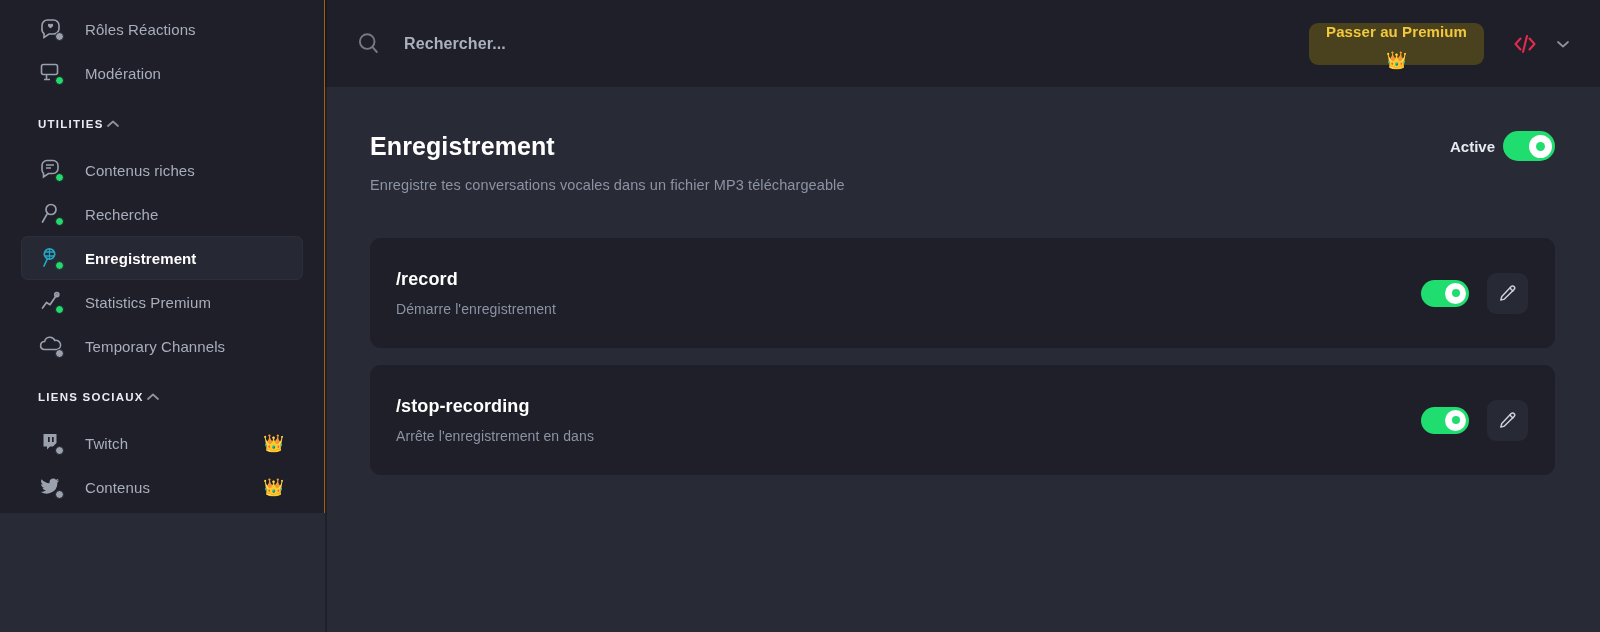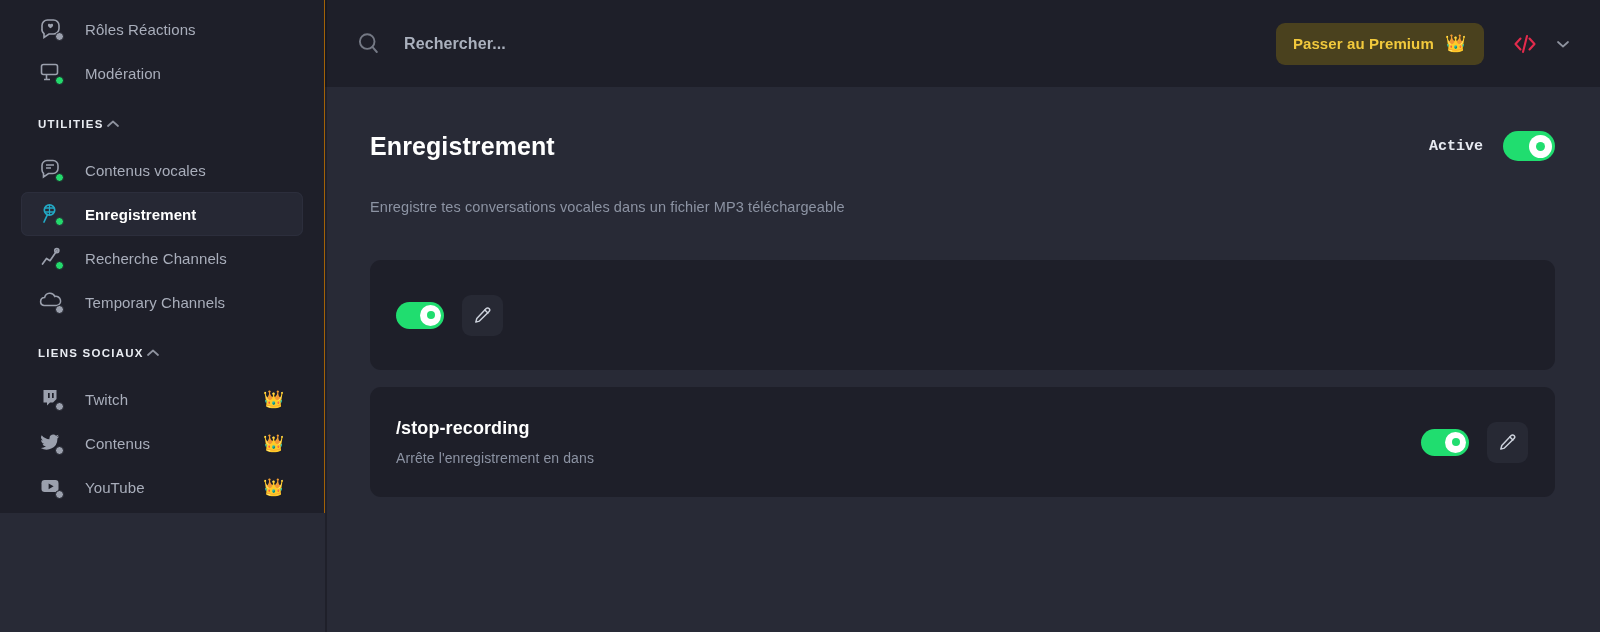--- a/index.html
+++ b/index.html
@@ -155,20 +155,21 @@
     background: #4a411e;
     border: 0;
     border-radius: 9px;
     height: 42px;
     padding: 0 17px;
     display: flex;
     align-items: center;
     gap: 12px;
     cursor: pointer;
     font-family: "Liberation Sans", sans-serif;
+    flex-direction: column;
   }
   .premium-btn .ptext {
     color: #f2c93c;
     font-size: 15px;
     font-weight: bold;
     letter-spacing: .1px;
     white-space: nowrap;
   }
   .premium-btn .pcrown { font-size: 17px; line-height: 1; }
 
@@ -199,21 +200,21 @@
     display: flex;
     align-items: center;
     justify-content: space-between;
   }
   .page-title {
     font-size: 25px;
     font-weight: bold;
     color: #ffffff;
     letter-spacing: .1px;
   }
-  .active-wrap { display:flex; align-items:center; gap: 20px; font-family: Liberation Mono, monospace; }
+  .active-wrap { display:flex; align-items:center; gap: 8px; }
   .active-label { font-size: 15px; font-weight: bold; color: #e7eaf1; }
 
   .toggle {
     width: 48px; height: 27px;
     border-radius: 14px;
     background: #20dd6f;
     position: relative;
     cursor: pointer;
     flex: 0 0 48px;
     box-shadow: 0 0 0 0 rgba(0,0,0,0);
@@ -230,21 +231,21 @@
     content: "";
     width: 8px; height: 8px;
     border-radius: 50%;
     background: #20dd6f;
   }
   .toggle.big { width: 52px; height: 30px; border-radius: 15px; flex:0 0 52px;}
   .toggle.big .knob { width: 23px; height: 23px; top: 3.5px; right: 3.5px; }
   .toggle.big .knob::after { width: 9px; height: 9px; }
 
   .page-desc {
-    margin-top: 38px;
+    margin-top: 16px;
     font-size: 14.5px;
     color: #8c93a3;
     letter-spacing: .1px;
   }
 
   .cards { margin-top: 45px; }
 
   .cmd-card {
     background: #1e1f29;
     border-radius: 11px;
@@ -324,23 +325,33 @@
     </div>
 
     <div class="nav-item">
       <span class="nav-icon">
         <svg viewBox="0 0 26 26" fill="none" stroke="#9ba0ad" stroke-width="1.6">
           <path d="M4 8.5a5 5 0 0 1 5-5h6a5 5 0 0 1 5 5v3a5 5 0 0 1-5 5h-4.5L5.5 20v-3.6A5 5 0 0 1 4 12.8z"></path>
           <path d="M8 8h8M8 11h5"></path>
         </svg>
         <i class="dot green"></i>
       </span>
-      <span class="nav-label">Contenus vocales</span>
-    </div>
-
+      <span class="nav-label">Contenus riches</span>
+    </div>
+
+    <div class="nav-item">
+      <span class="nav-icon">
+        <svg viewBox="0 0 26 26" fill="none" stroke="#9ba0ad" stroke-width="1.7">
+          <circle cx="13" cy="8.5" r="5"></circle>
+          <path d="M9.3 12.6L4.5 21" stroke-linecap="round"></path>
+        </svg>
+        <i class="dot green"></i>
+      </span>
+      <span class="nav-label">Recherche</span>
+    </div>
 
     <div class="nav-item selected">
       <span class="nav-icon">
         <svg viewBox="0 0 26 26" fill="none" stroke="#23a8c4" stroke-width="1.7">
           <circle cx="11.5" cy="9" r="5.2"></circle>
           <path d="M6.6 7h9.8M6.6 11h9.8M11.5 3.9v10.3" stroke-width="1.3"></path>
           <path d="M9.5 13.5L6 21" stroke-linecap="round"></path>
         </svg>
         <i class="dot green"></i>
       </span>
@@ -350,21 +361,21 @@
 
 
     <div class="nav-item">
       <span class="nav-icon">
         <svg viewBox="0 0 26 26" fill="none" stroke="#9ba0ad" stroke-width="1.7" stroke-linecap="round" stroke-linejoin="round">
           <path d="M4.5 19l4-5.5 3.5 2.2L19 5.5"></path>
           <circle cx="18.8" cy="5.6" r="2" fill="none"></circle>
         </svg>
         <i class="dot green"></i>
       </span>
-      <span class="nav-label">Recherche Channels</span>
+      <span class="nav-label">Statistics Premium</span>
     </div>
 
     <div class="nav-item">
       <span class="nav-icon">
         <svg viewBox="0 0 26 26" fill="none" stroke="#9ba0ad" stroke-width="1.6">
           <path d="M6 16.5a4 4 0 0 1 .6-7.95 5.4 5.4 0 0 1 10.2-1.1A4.2 4.2 0 0 1 19 16.5z"></path>
         </svg>
         <i class="dot grey"></i>
       </span>
       <span class="nav-label">Temporary Channels</span>
@@ -459,20 +470,24 @@
             <span class="knob"></span>
           </div>
         </div>
       </div>
 
       <p class="page-desc">Enregistre tes conversations vocales dans un fichier MP3 téléchargeable</p>
 
       <div class="cards">
 
         <div class="cmd-card">
+          <div class="cmd-left">
+            <div class="cmd-name">/record</div>
+            <div class="cmd-desc">Démarre l'enregistrement</div>
+          </div>
           <div class="cmd-right">
             <div class="toggle">
               <span class="knob"></span>
             </div>
             <button class="edit-btn">
               <span>
                 <svg viewBox="0 0 19 19" fill="none" stroke="#cdd2dc" stroke-width="1.45" stroke-linecap="round" stroke-linejoin="round">
                   <path d="M13.2 2.6a2 2 0 0 1 2.9 2.8L6.4 15.1l-3.6 1 1-3.6z"></path>
                   <path d="M11.9 4l3 3"></path>
                 </svg>

